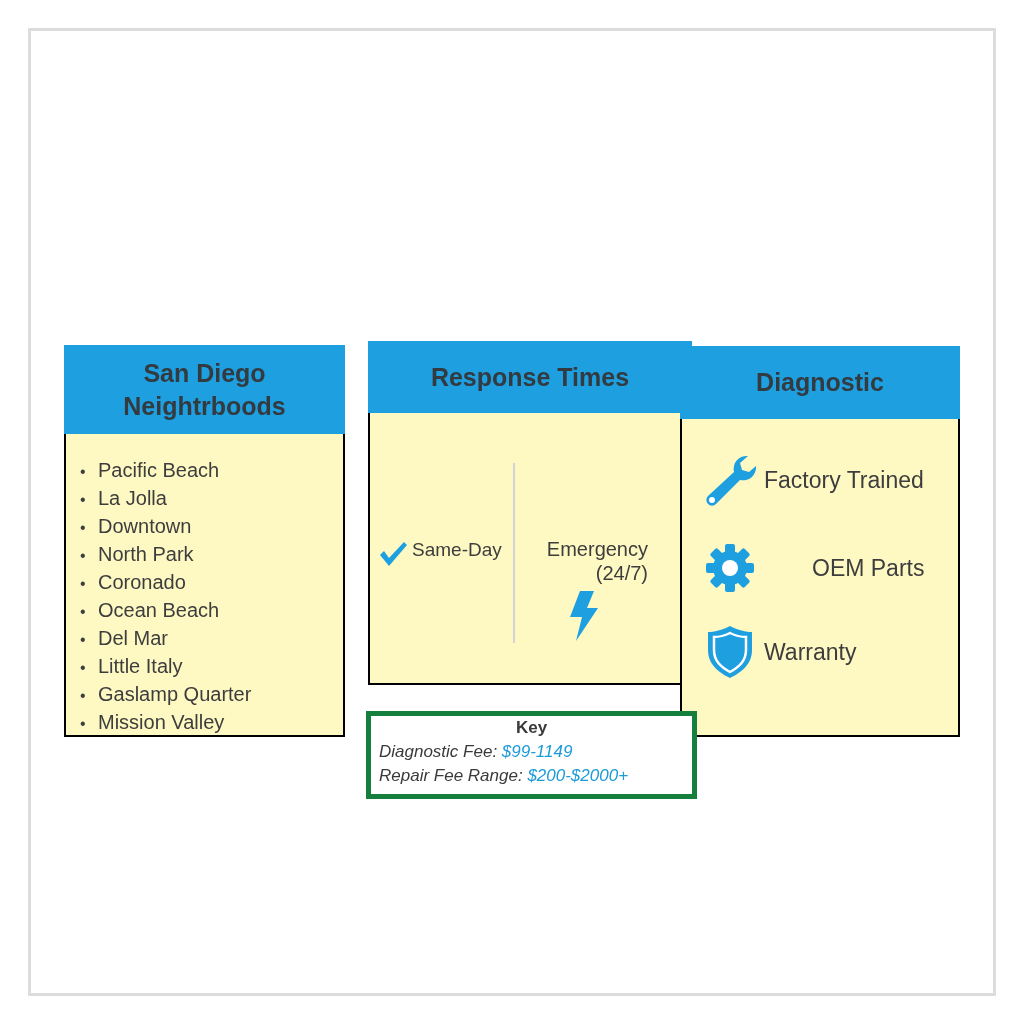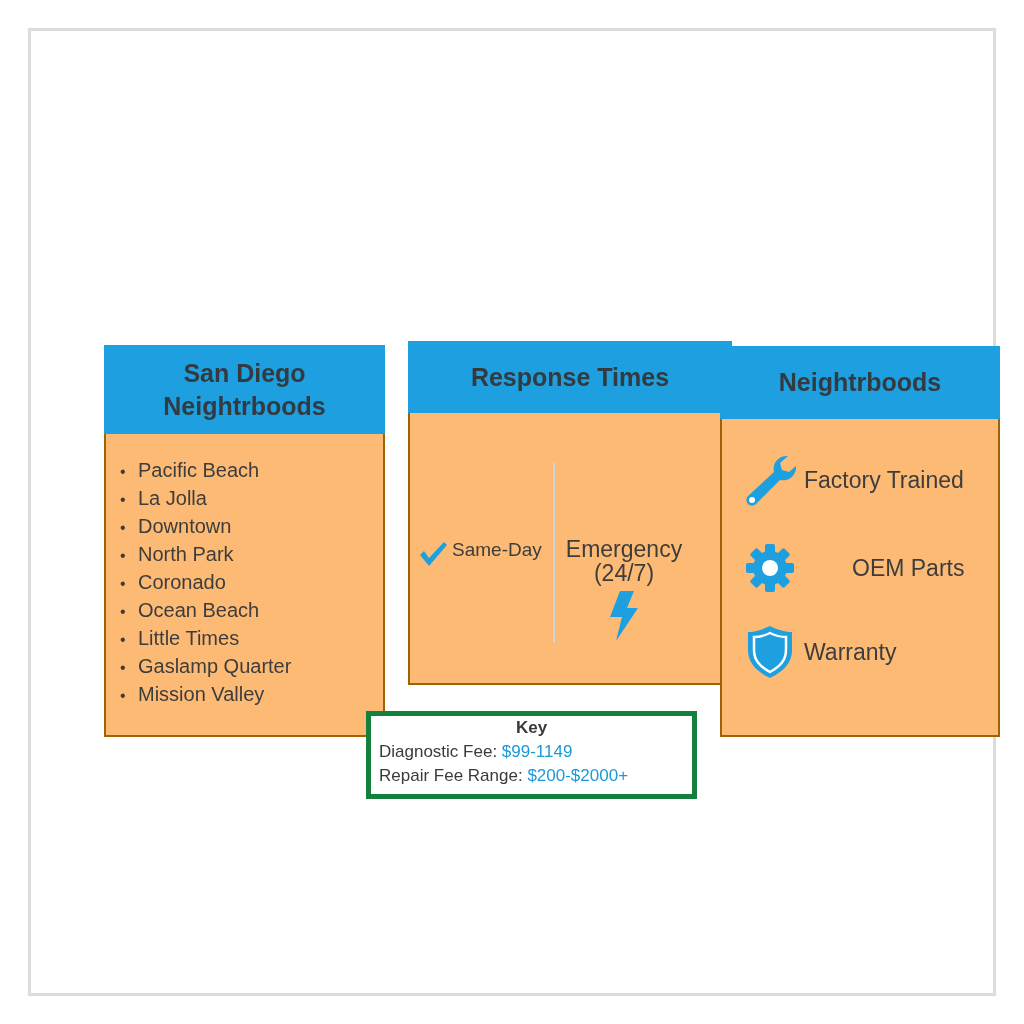--- a/index.html
+++ b/index.html
@@ -1,68 +1,69 @@
 <!DOCTYPE html>
 <html><head>
 <meta charset="utf-8">
 <style>
   html, body { margin:0; padding:0; background:#ffffff; }
   body { width:1024px; height:1024px; position:relative; overflow:hidden;
          font-family:"Liberation Sans", "DejaVu Sans", sans-serif; color:#3a3a3a; }
   .frame { position:absolute; left:28px; top:28px; width:962px; height:962px;
            border:3px solid #dcdcdc; box-sizing:content-box; background:#fff; }
-  .card { position:absolute; background:#fdba74; border:2px solid #a16207; box-sizing:border-box;margin-left:40px; }
+  .card { position:absolute; background:#fef9c3; border:2px solid #000000; box-sizing:border-box; }
   .card-header { position:absolute; left:-2px; right:-2px; top:-2px; background:#1e9fe0;
                  display:flex; align-items:center; justify-content:center; text-align:center;
                  color:#333a40; font-weight:bold; }
   #card-neighborhoods { left:64px; top:345px; width:281px; height:392px; }
   #card-neighborhoods .card-header { height:89px; font-size:25px; line-height:33px; }
   #card-response { left:368px; top:341px; width:324px; height:344px;padding-left:12px; }
   #card-response .card-header { height:72px; font-size:25px; }
   #card-credentials { left:680px; top:346px; width:280px; height:391px; }
   #card-credentials .card-header { height:73px; font-size:25px; }
 
   .hood-list { position:absolute; left:14px; top:110px; margin:0; padding:0; list-style:none; }
   .hood-list li { font-size:20px; line-height:27px; color:#3d3d3d; white-space:nowrap; }
   .hood-list li .bullet { display:inline-block; width:18px; font-size:16px; color:#3d3d3d; }
 
   .divider { position:absolute; left:143px; top:120px; width:2px; height:180px; background:#d4d4d4; }
   .sameday { position:absolute; left:8px; top:196px; display:flex; align-items:flex-start; }
   .sameday svg { width:30px; height:30px; }
   .sameday span { font-size:19px; color:#3d3d3d; margin-left:4px; }
-  .emergency { position:absolute; left:150px; top:194px; width:128px; text-align:center;
-               font-size:23px; line-height:24px; color:#3d3d3d; }
+  .emergency { position:absolute; left:150px; top:194px; width:128px; text-align:right;
+               font-size:20px; line-height:24px; color:#3d3d3d; }
   .bolt { position:absolute; left:198px; top:248px; width:32px; height:50px; }
 
   .cred-item { position:absolute; left:20px; display:flex; align-items:center; }
   .cred-item svg { width:56px; height:56px; }
   .cred-item span { font-size:23px; color:#3d3d3d; margin-left:6px; }
 
   .keybox { position:absolute; left:366px; top:711px; width:331px; height:88px;
             border:5px solid #15803d; box-sizing:border-box; background:#fff;
             font-size:17px; line-height:24px; color:#3a3a3a; }
   .keybox .key-title { text-align:center; font-weight:bold; }
-  .keybox .key-row { padding-left:8px; white-space:nowrap; }
+  .keybox .key-row { padding-left:8px; white-space:nowrap;font-style:italic; }
   .keybox .val { color:#1b9ad8; }
 </style>
 </head>
 <body>
 
 <div class="frame"></div>
 
 <div class="card" id="card-neighborhoods">
   <div class="card-header">San Diego Neightrboods</div>
   <ul class="hood-list">
     <li><span class="bullet">•</span><span>Pacific Beach</span></li>
     <li><span class="bullet">•</span><span>La Jolla</span></li>
     <li><span class="bullet">•</span><span>Downtown</span></li>
     <li><span class="bullet">•</span><span>North Park</span></li>
     <li><span class="bullet">•</span><span>Coronado</span></li>
     <li><span class="bullet">•</span><span>Ocean Beach</span></li>
-    <li><span class="bullet">•</span><span>Little Times</span></li>
+    <li><span class="bullet">•</span><span>Del Mar</span></li>
+    <li><span class="bullet">•</span><span>Little Italy</span></li>
     <li><span class="bullet">•</span><span>Gaslamp Quarter</span></li>
     <li><span class="bullet">•</span><span>Mission Valley</span></li>
   </ul>
 </div>
 
 <div class="card" id="card-response">
   <div class="card-header">Response Times</div>
   <div class="divider"></div>
   <div class="sameday">
     <svg viewBox="0 0 30 30">
@@ -73,21 +74,21 @@
   <div class="emergency">
     <div>Emergency</div>
     <div>(24/7)</div>
   </div>
   <svg class="bolt" viewBox="0 0 32 50">
     <path d="M12 0 L26 0 L19 17 L30 17 L8 50 L14 26 L2 26 Z" fill="#1e9fe0"></path>
   </svg>
 </div>
 
 <div class="card" id="card-credentials">
-  <div class="card-header">Neightrboods</div>
+  <div class="card-header">Diagnostic</div>
 
   <div class="cred-item" style="top:104px;">
     <svg viewBox="0 0 56 56">
       <path d="M46 4 A13 13 0 0 0 32 20 L6 44 A5 5 0 0 0 14 52 L38 28 A13 13 0 0 0 54 14 L47 20 L40 18 L38 11 Z" fill="#1e9fe0"></path>
       <circle cx="10" cy="48" r="3" fill="#fff"></circle>
     </svg>
     <span>Factory Trained</span>
   </div>
 
   <div class="cred-item" style="top:192px;gap:48px;">

